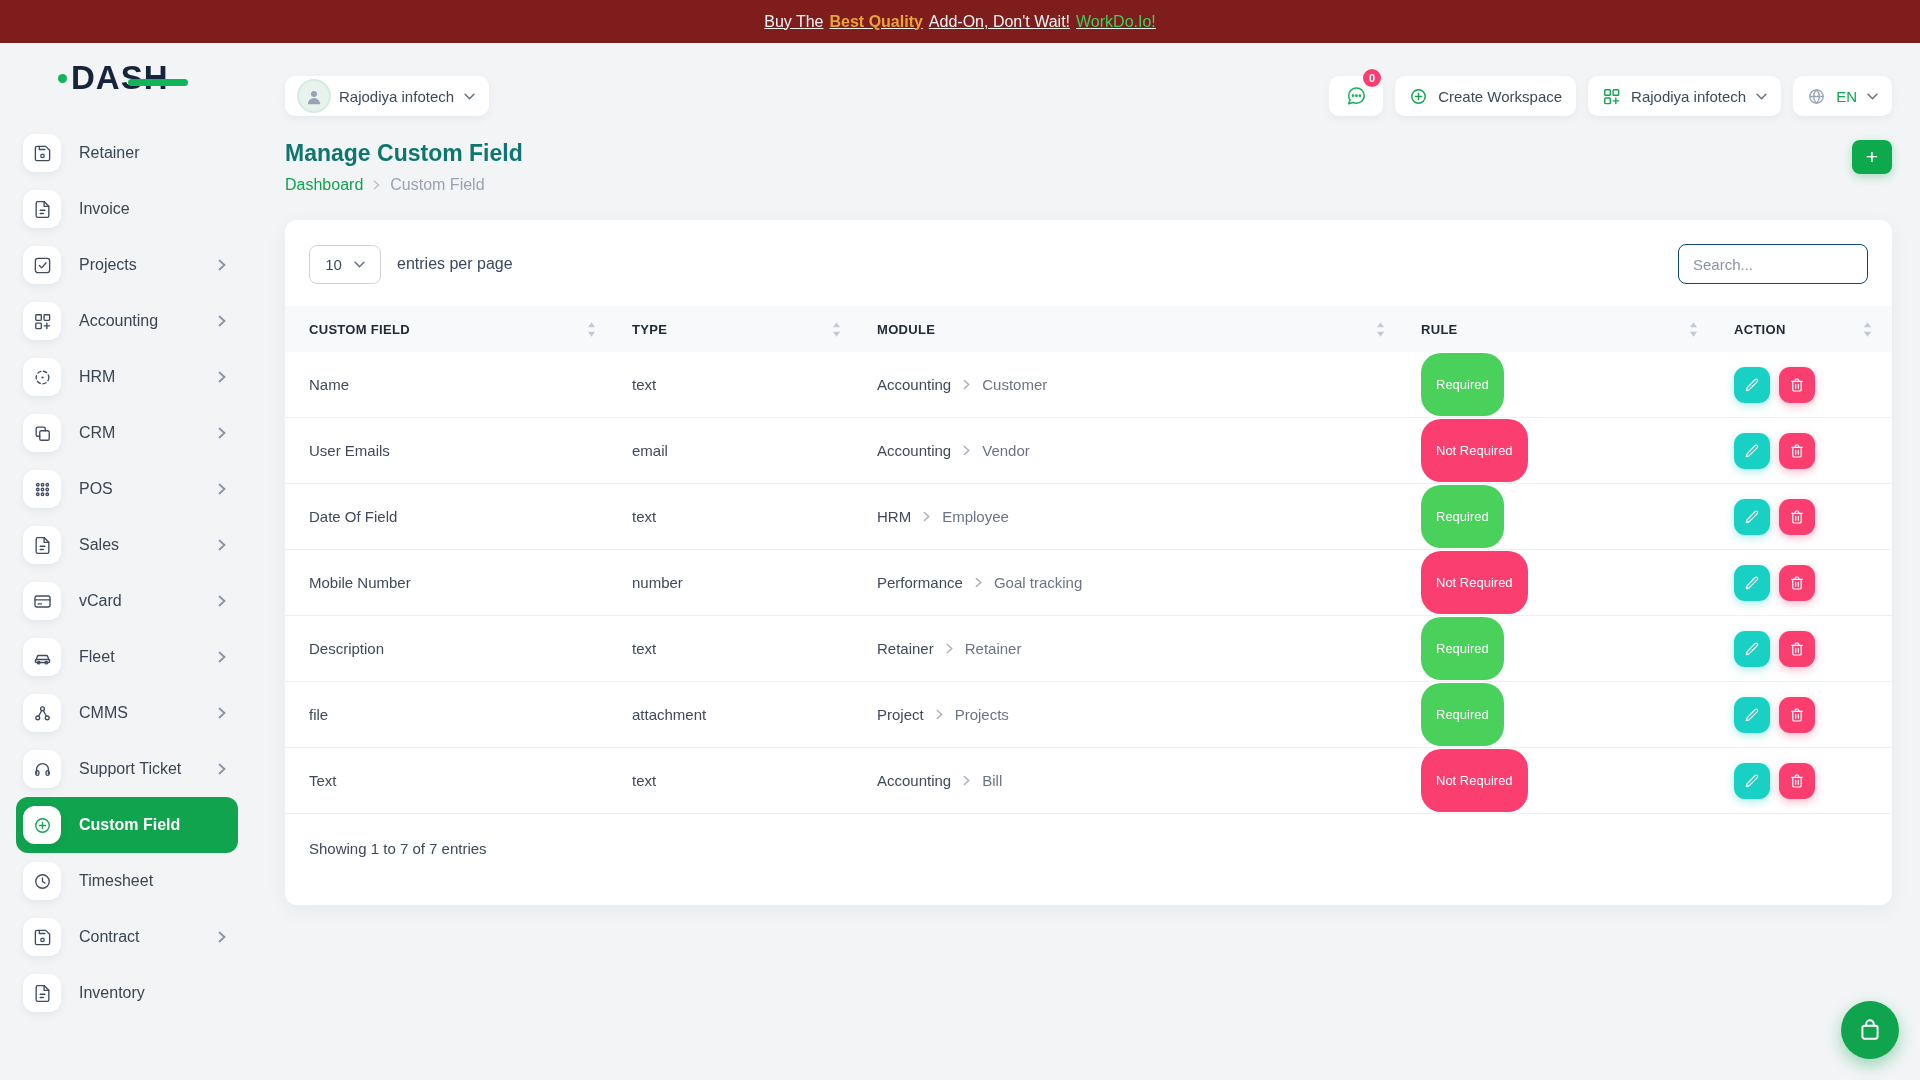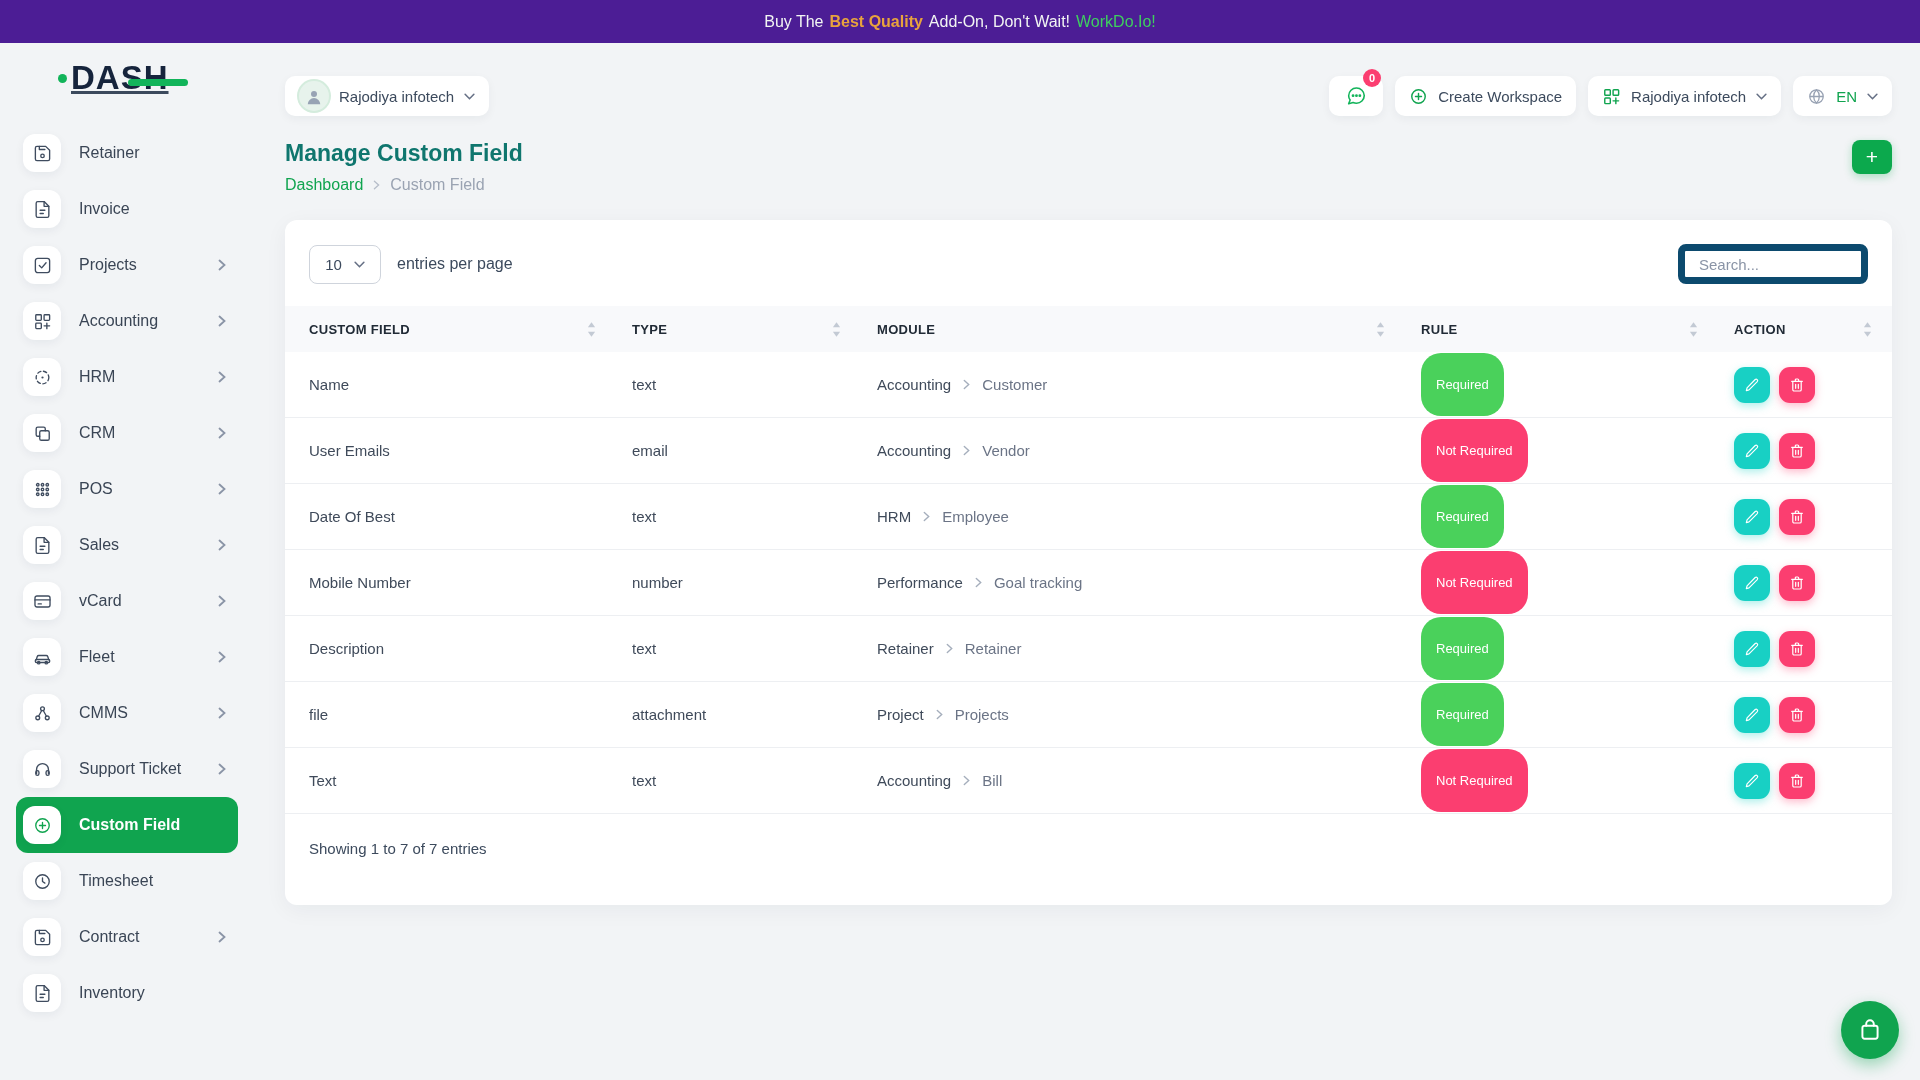--- a/index.html
+++ b/index.html
@@ -1,27 +1,27 @@
 <!DOCTYPE html>
 <html><head>
 <meta charset="utf-8">
 <style>
   * { margin:0; padding:0; box-sizing:border-box; }
   html,body { width:1920px; height:1080px; overflow:hidden;
     font-family:"Liberation Sans","DejaVu Sans",sans-serif; background:#f2f4f6; color:#3c4a5d; }
 
   
-  .banner { height:43px; background:#4c1d95; display:flex; align-items:center; justify-content:center;
-    font-size:16px; color:#f2f5f3; }
+  .banner { height:43px; background:#7f1d1d; display:flex; align-items:center; justify-content:center;
+    font-size:16px; color:#f2f5f3;text-decoration:underline; }
   .banner b { color:#e8a33d; font-weight:700; margin:0 6px; }
   .banner .wd { color:#3ecf5f; margin-left:6px; }
 
   
   .sidebar { position:absolute; left:0; top:43px; width:255px; height:1037px; }
-  .logo { height:70px; display:flex; align-items:center; padding-left:58px; position:relative;text-decoration:underline; }
+  .logo { height:70px; display:flex; align-items:center; padding-left:58px; position:relative; }
   .logo-dot { width:9px; height:9px; border-radius:50%; background:#12b45a; margin-right:4px; }
   .logo-text { font-size:33px; font-weight:800; color:#16243c; letter-spacing:1px; position:relative; }
   .logo-bar { position:absolute; left:128px; top:36px; width:60px; height:7px; border-radius:4px; background:#12b45a; }
   .nav { margin-top:12px; }
   .nav-item { height:56px; margin:0 17px 0 16px; display:flex; align-items:center; padding:0 12px 0 7px;
     border-radius:12px; cursor:pointer; }
   .nav-icon { width:38px; height:38px; background:#fff; border-radius:12px; display:flex; align-items:center;
     justify-content:center; box-shadow:0 3px 10px rgba(20,30,60,.06); flex:0 0 38px; }
   .nav-icon svg { width:19px; height:19px; stroke:#3f4c5f; fill:none; stroke-width:1.7;
     stroke-linecap:round; stroke-linejoin:round; }
@@ -63,21 +63,21 @@
     font-size:21px; font-weight:400; cursor:pointer; display:flex; align-items:center; justify-content:center;
     box-shadow:0 3px 8px rgba(12,169,77,.3); }
 
   
   .card { margin:26px 28px 0 30px; background:#fff; border-radius:12px; box-shadow:0 5px 22px rgba(20,30,60,.05); }
   .controls { display:flex; align-items:center; justify-content:space-between; padding:24px 24px 22px 24px; }
   .controls-left { display:flex; align-items:center; gap:16px; }
   .select-box { width:72px; height:39px; border:1px solid #cfd4dc; border-radius:8px; background:#fff;
     display:flex; align-items:center; justify-content:center; gap:12px; font-size:15px; color:#3c4a5d; cursor:pointer; }
   .entries-label { font-size:16px; color:#3c4a5d; }
-  .search-input { width:190px; height:40px; border:7px solid #0c4a6e; border-radius:8px; padding:0 14px;
+  .search-input { width:190px; height:40px; border:1px solid #0c4a6e; border-radius:8px; padding:0 14px;
     font-size:15px; color:#3c4a5d; font-family:inherit; outline:none; background:#fff; }
   .search-input::placeholder { color:#8a94a6; }
 
   .thead { display:grid; grid-template-columns:331px 245px 544px 313px 1fr; align-items:center; height:46px;
     background:#f8f9fb; }
   .th { display:flex; align-items:center; padding:0 16px; font-size:13px; font-weight:700; color:#212b36;
     letter-spacing:.3px; cursor:pointer; }
   .th:first-child { padding-left:24px; }
   .sort { margin-left:auto; margin-right:4px; display:flex; }
   .sort svg { width:9px; height:15px; fill:#c3cad4; }
@@ -544,21 +544,21 @@
           </button>
         <button class="act-btn act-del">
             <svg viewBox="0 0 24 24">
               <path d="M4 6.5h16M9.5 6.5v-2a1.5 1.5 0 0 1 1.5-1.5h2a1.5 1.5 0 0 1 1.5 1.5v2M18.3 6.5V19a2 2 0 0 1-2 2H7.7a2 2 0 0 1-2-2V6.5M10 11v6M14 11v6"></path>
             </svg>
           </button>
       </div>
     </div>
 
     <div class="trow">
-      <div class="td">Date Of Best</div>
+      <div class="td">Date Of Field</div>
       <div class="td">text</div>
       <div class="td module-cell">
         <span>HRM</span>
         <svg viewBox="0 0 8 12">
             <path d="M1.5 1.5l5 4.5-5 4.5"></path>
           </svg>
         <span class="sub">Employee</span>
       </div>
       <div class="td"><span class="badge badge--green">Required</span></div>
       <div class="actions">

